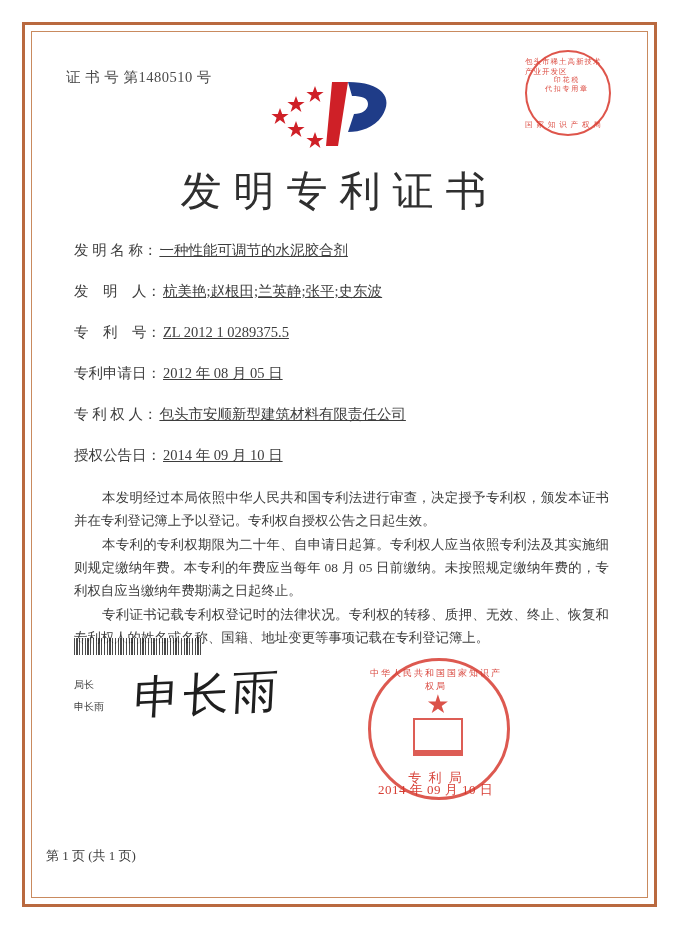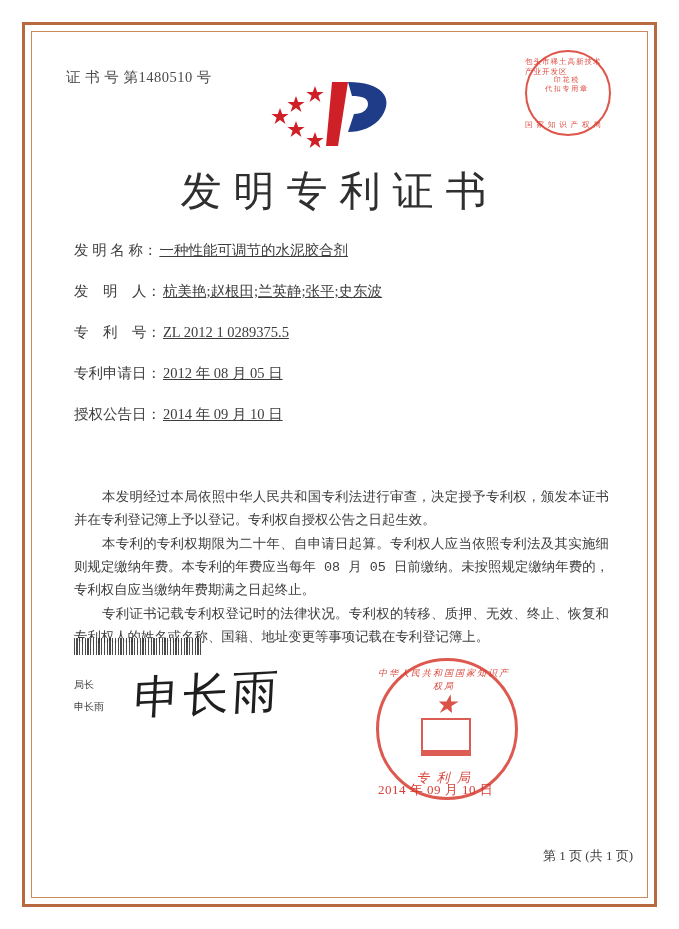--- a/index.html
+++ b/index.html
@@ -144,21 +144,20 @@
     right: 24px;
     top: 440px;
     font-size: 13.4px;
     line-height: 23px;
     color: #3d3d3d;
     text-align: justify;
   }
   .paragraphs p {
     margin: 0 0 1px 0;
     text-indent: 28px;
-    font-family: Liberation Mono, monospace;
   }
   
   .barcode {
     position: absolute;
     left: 28px;
     top: 592px;
     width: 128px;
     height: 17px;
     background:
       repeating-linear-gradient(90deg,
@@ -188,25 +187,24 @@
     font-size: 46px;
     font-family: "DejaVu Serif", serif;
     color: #1f1f1f;
     letter-spacing: 3px;
     transform: rotate(-3deg) skewX(-6deg);
     white-space: nowrap;
   }
   
   .seal {
     position: absolute;
-    left: 330px;
+    left: 322px;
     top: 612px;
     width: 140px;
     height: 140px;
-    font-style: italic;
   }
   .seal .outer-ring {
     position: absolute;
     left: 0; top: 0;
     width: 136px; height: 136px;
     border: 3px solid #d5342a;
     border-radius: 50%;
     opacity: 0.82;
   }
   .seal .star {
@@ -259,21 +257,21 @@
     color: #d5342a;
     letter-spacing: 0.5px;
     opacity: 0.95;
   }
   
   .footer {
     position: absolute;
     left: 0;
     right: 0;
     bottom: 18px;
-    text-align: right;
+    text-align: left;
     font-size: 13px;
     color: #3d3d3d;
   }
 </style>
 </head>
 <body>
 
 <div id="certificate">
 
   <div class="border-outer"></div>
@@ -320,20 +318,24 @@
       </div>
       <div class="field-row">
         <span class="field-label">专　利　号：</span>
         <span class="field-value">ZL 2012 1 0289375.5</span>
       </div>
       <div class="field-row">
         <span class="field-label">专利申请日：</span>
         <span class="field-value">2012 年 08 月 05 日</span>
       </div>
       <div class="field-row">
+        <span class="field-label">专 利 权 人：</span>
+        <span class="field-value">包头市安顺新型建筑材料有限责任公司</span>
+      </div>
+      <div class="field-row">
         <span class="field-label">授权公告日：</span>
         <span class="field-value">2014 年 09 月 10 日</span>
       </div>
     </div>
 
     <div class="paragraphs">
       <p>本发明经过本局依照中华人民共和国专利法进行审查，决定授予专利权，颁发本证书并在专利登记簿上予以登记。专利权自授权公告之日起生效。</p>
       <p>本专利的专利权期限为二十年、自申请日起算。专利权人应当依照专利法及其实施细则规定缴纳年费。本专利的年费应当每年 08 月 05 日前缴纳。未按照规定缴纳年费的，专利权自应当缴纳年费期满之日起终止。</p>
       <p>专利证书记载专利权登记时的法律状况。专利权的转移、质押、无效、终止、恢复和专利权人的姓名或名称、国籍、地址变更等事项记载在专利登记簿上。</p>
     </div>

